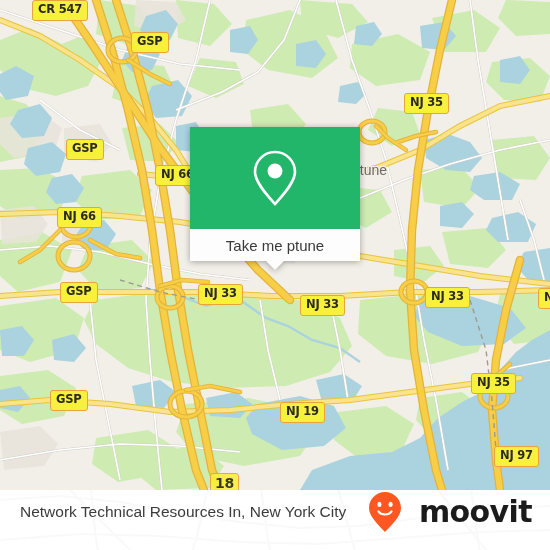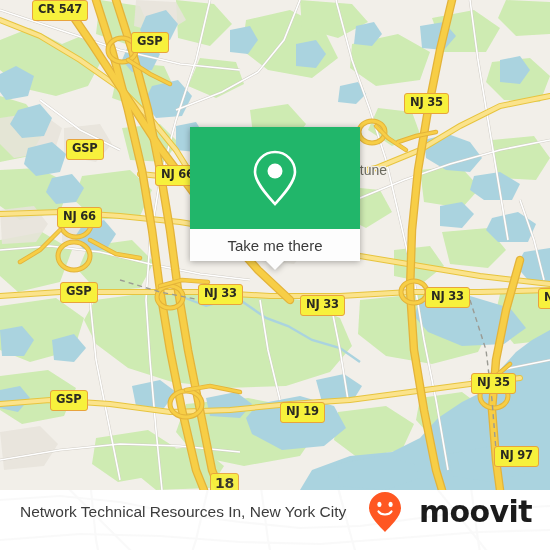--- a/index.html
+++ b/index.html
@@ -413,21 +413,21 @@
       </div>
 
     <div id="popup">
       <div id="popup-image">
         <svg width="48" height="58" viewBox="0 0 48 58">
           <path d="M24 3 C13 3 4 12 4 23 C4 34 18 48 24 55 C30 48 44 34 44 23 C44 12 35 3 24 3 Z" fill="none" stroke="#ffffff" stroke-width="2.6"></path>
           <circle cx="24" cy="22" r="7.5" fill="#ffffff"></circle>
         </svg>
       </div>
       <div id="popup-button">
-        <span>Take me there</span>
+        <span>Take me ptune</span>
         <div id="popup-tail"></div>
       </div>
     </div>
 
   </div>
 
   <div id="footer">
     <svg id="footer-watermark" width="550" height="550" viewBox="0 0 550 550" aria-hidden="true">
       <g stroke="#9a9a9a" stroke-width="2.2" fill="none">
         <path d="M210,480 L196,540 L176,600"></path>

